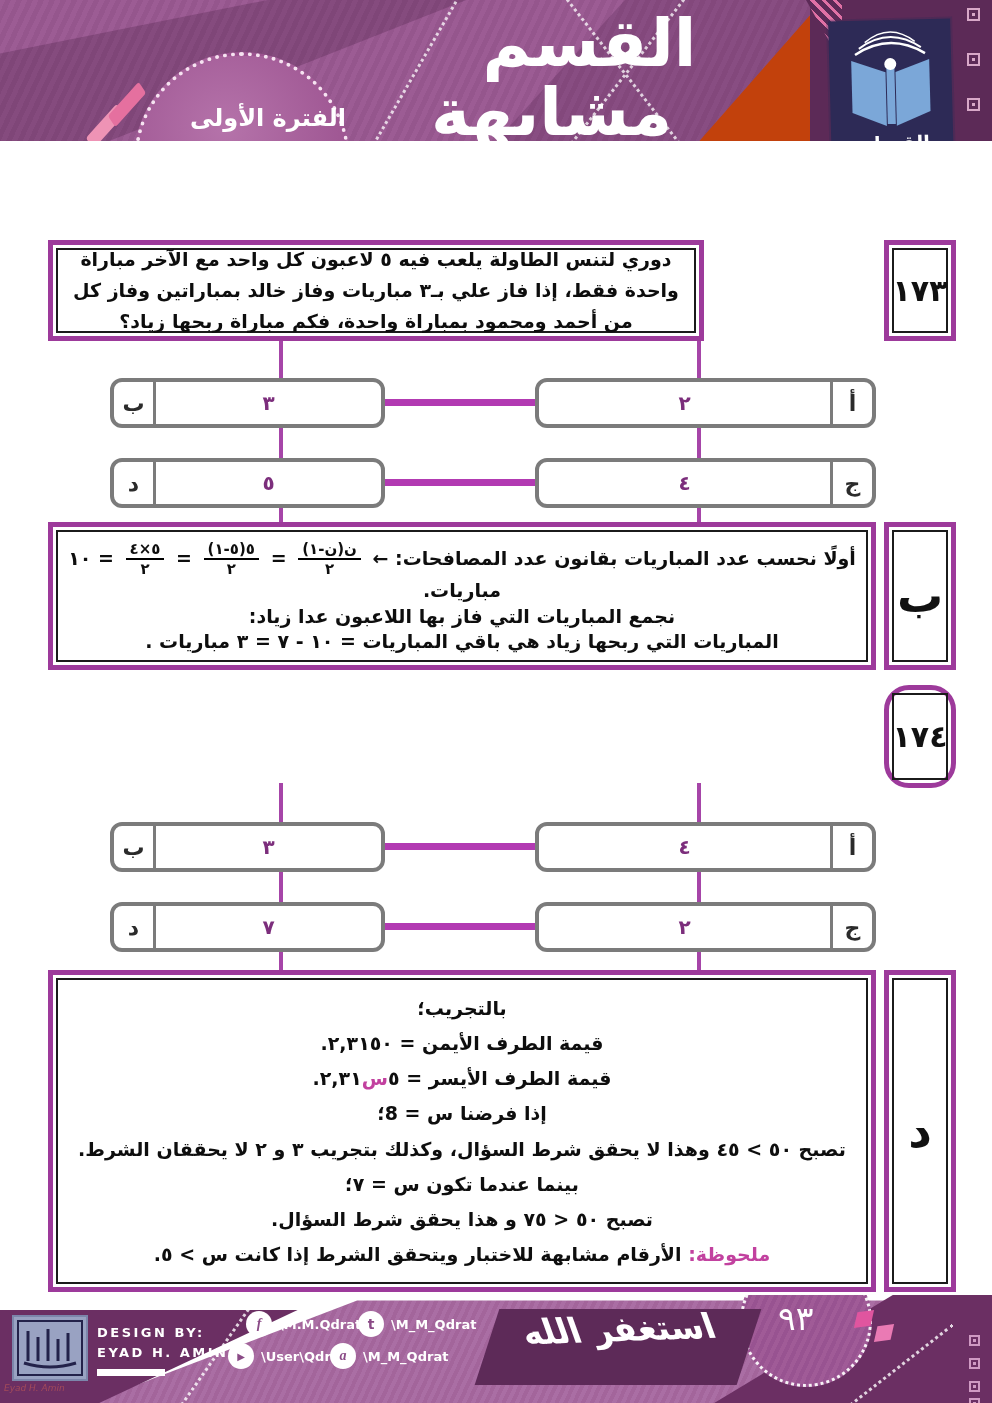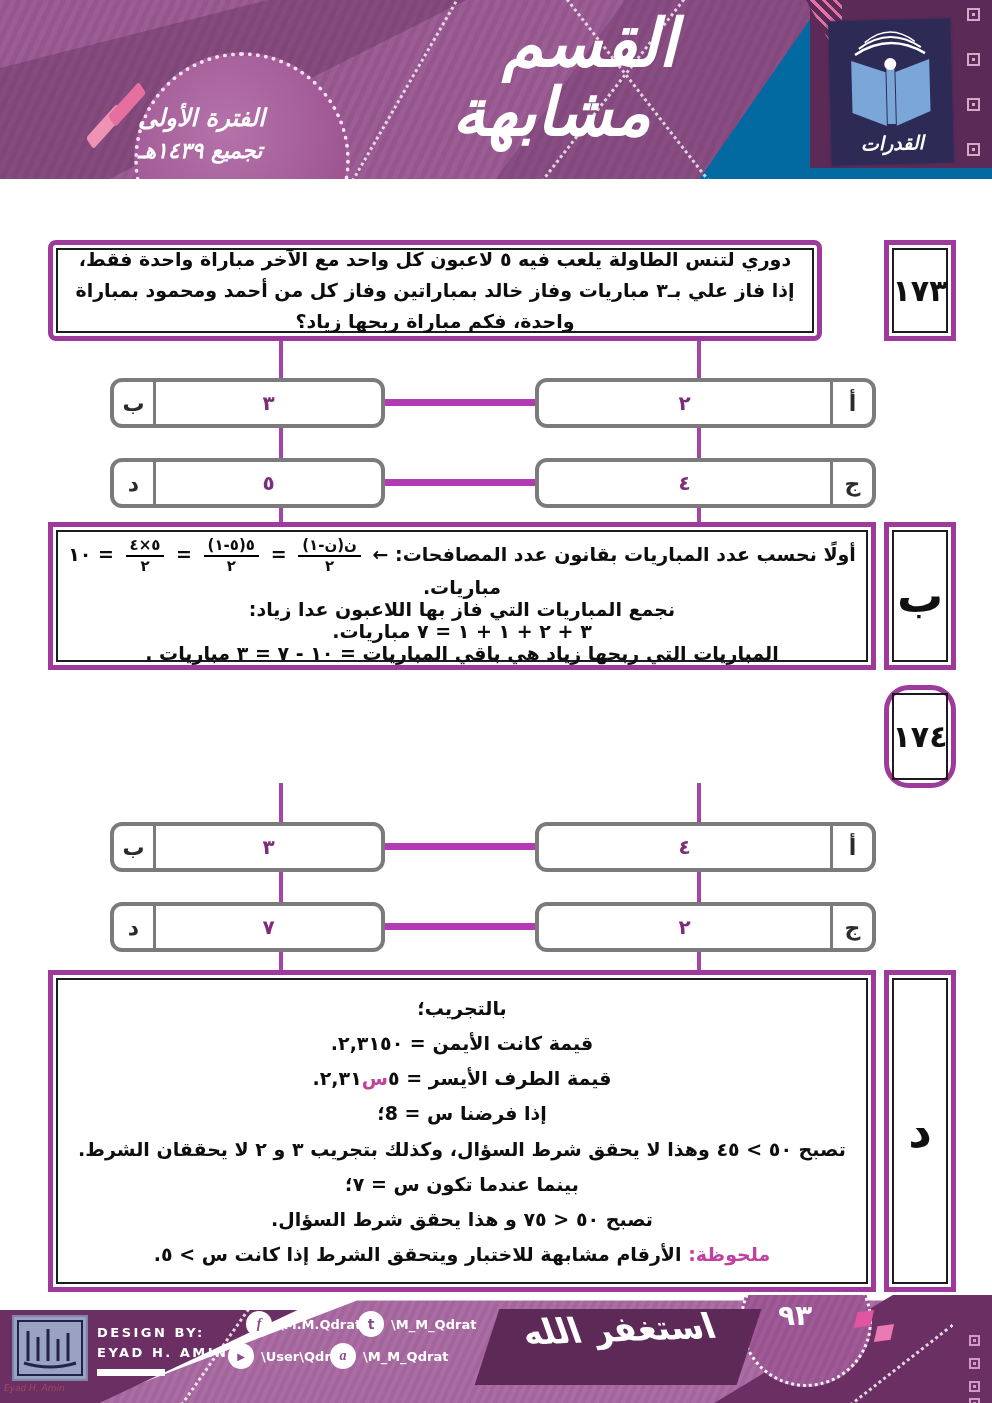--- a/index.html
+++ b/index.html
@@ -1,40 +1,40 @@
 <!DOCTYPE html>
 <html lang="ar"><head>
 <meta charset="utf-8">
 <style>
   html,body{margin:0;padding:0;background:#fff;}
   .page{position:relative;width:992px;height:1403px;background:#fff;overflow:hidden;
         font-family:"DejaVu Sans","Liberation Sans",sans-serif;}
   *{box-sizing:border-box;}
 
   
-  .hdr{position:absolute;left:0;top:0;width:992px;height:179px;overflow:hidden;background:#0369a1;font-style:italic;}
+  .hdr{position:absolute;left:0;top:0;width:992px;height:141px;overflow:hidden;background:#c2410c;}
   .h-main{position:absolute;inset:0;
       background:repeating-linear-gradient(115deg,#9c5c94 0 5px,#95568d 5px 10px);
       clip-path:polygon(0 0,83% 0,70.5% 100%,0 100%);}
   .h-darkA{position:absolute;inset:0;background:rgba(62,22,58,.25);
       clip-path:polygon(0 38%,27% 0,47% 0,11% 100%,0 100%);}
   .h-darkB{position:absolute;inset:0;background:rgba(62,22,58,.20);
       clip-path:polygon(63% 0,83% 0,70.5% 100%,50% 100%);}
   .h-darkstrip{position:absolute;right:0;top:0;width:182px;height:168px;background:#5c2a57;}
   .h-pinkhatch{position:absolute;right:150px;top:0;width:36px;height:64px;
       background:repeating-linear-gradient(45deg,#e071a5 0 3px,#5c2a57 3px 8px);
       clip-path:polygon(0 0,100% 0,100% 100%);}
   .dotline{position:absolute;border-left:3px dotted rgba(255,255,255,.75);}
   .h-title{position:absolute;right:205px;top:10px;width:395px;color:#fff;
       font-weight:800;font-size:66px;line-height:1.04;text-align:center;}
   .h-title .l2{margin-right:76px;}
   .badge{position:absolute;left:134px;top:52px;width:216px;height:216px;border-radius:50%;
       background:radial-gradient(circle at 42% 35%,#b573aa,#9c5390 75%);
       border:4px dotted #f6e3f1;}
-  .badge-txt{position:absolute;left:0;top:48px;width:100%;text-align:left;color:#fff;direction:rtl;}
+  .badge-txt{position:absolute;left:0;top:48px;width:100%;text-align:right;color:#fff;direction:rtl;}
   .badge-l1{font-size:24px;font-weight:800;}
   .badge-l2{font-size:22px;font-weight:800;margin-top:6px;}
   .chev{position:absolute;width:46px;height:13px;border-radius:3px;transform:rotate(-48deg) skewX(-14deg);}
   .logo{position:absolute;right:40px;top:20px;width:122px;height:144px;background:#2d2a56;
       transform:rotate(-1.5deg);box-shadow:0 0 0 2px rgba(45,42,86,.3);}
   .logo-word{position:absolute;left:0;bottom:10px;width:100%;text-align:center;color:#fff;
       font-size:19px;font-weight:800;direction:rtl;}
   .sq{position:absolute;border:2px solid #d8a8c8;width:13px;height:13px;}
   .sq::after{content:"";position:absolute;left:3px;top:3px;width:3px;height:3px;background:#d8a8c8;}
 
@@ -74,21 +74,21 @@
       clip-path:polygon(0 14%,30% 14%,10% 100%,0 100%);}
   .f-dark-right{position:absolute;inset:0;background:#6b2f63;
       clip-path:polygon(90% 0,100% 0,100% 100%,72% 100%);}
   .f-callig{position:absolute;left:487px;top:14px;width:262px;height:76px;background:#5d2a58;
       transform:skewX(-18deg);}
   .f-callig-txt{position:absolute;left:0;top:14px;width:100%;text-align:center;color:#fff;
       font-size:34px;font-weight:800;direction:rtl;transform:skewX(18deg) rotate(-2deg);}
   .f-circle{position:absolute;left:740px;top:-40px;width:132px;height:132px;border-radius:50%;
       background:repeating-linear-gradient(115deg,#a05b97 0 4px,#985391 4px 8px);
       border:3px dotted rgba(255,255,255,.92);}
-  .f-pagenum{position:absolute;left:778px;top:4px;color:#fff;font-size:28px;font-weight:700;direction:rtl;}
+  .f-pagenum{position:absolute;left:778px;top:4px;color:#fff;font-size:33px;font-weight:400;direction:rtl;}
   .f-pink{position:absolute;width:16px;height:16px;background:#e0559f;transform:skewX(-20deg) rotate(-8deg);}
   .f-dl{position:absolute;border-left:3px dotted rgba(255,255,255,.8);}
   .f-logo{position:absolute;left:12px;top:20px;width:76px;height:66px;background:#99a2c2;
       border:2px solid #7c86ab;}
   .f-design{position:absolute;left:97px;top:30px;color:#fff;font-weight:800;font-size:13px;
       letter-spacing:2.5px;}
   .f-designer{position:absolute;left:97px;top:50px;color:#fff;font-weight:800;font-size:13px;
       letter-spacing:2.5px;}
   .f-underline{position:absolute;left:97px;top:74px;width:68px;height:7px;background:#fff;}
   .f-sign{position:absolute;left:4px;top:88px;color:#a34a5a;font-size:9px;font-style:italic;}
@@ -149,21 +149,21 @@
 
   <div class="vline" style="left:279px;top:336px;height:46px;"></div>
   <div class="vline" style="left:697px;top:336px;height:46px;"></div>
   <div class="vline" style="left:279px;top:424px;height:38px;"></div>
   <div class="vline" style="left:697px;top:424px;height:38px;"></div>
   <div class="vline" style="left:279px;top:504px;height:20px;"></div>
   <div class="vline" style="left:697px;top:504px;height:20px;"></div>
   <div class="hline" style="left:383px;top:399px;width:154px;"></div>
   <div class="hline" style="left:383px;top:479px;width:154px;"></div>
 
-  <div class="pbox" style="left:48px;top:240px;width:774px;height:101px;border-radius:8px;">
+  <div class="pbox" style="left:48px;top:240px;width:656px;height:101px;">
     <div class="pbox-in">
         <div class="qtext">دوري لتنس الطاولة يلعب فيه ٥ لاعبون كل واحد مع الآخر مباراة واحدة فقط، إذا فاز علي بـ٣ مباريات وفاز خالد بمباراتين وفاز كل من أحمد ومحمود بمباراة واحدة، فكم مباراة ربحها زياد؟</div>
       </div>
   </div>
   <div class="pbox" style="left:884px;top:240px;width:72px;height:101px;">
     <div class="pbox-in">
         <div class="qnum">١٧٣</div>
       </div>
   </div>
 
@@ -198,21 +198,20 @@
             <span>٢</span>
           </span>
         <span>=</span>
         <span class="frac">
             <span class="frac-num">٥×٤</span>
             <span>٢</span>
           </span>
         <span>= ١٠ مباريات.</span>
       </div>
       <div class="sline">نجمع المباريات التي فاز بها اللاعبون عدا زياد:</div>
-      <div class="sline">٣ + ٢ + ١ + ١ = ٧ مباريات.</div>
       <div class="sline">المباريات التي ربحها زياد هي باقي المباريات = ١٠ - ٧ = ٣ مباريات .</div>
     </div>
   </div>
   <div class="pbox" style="left:884px;top:522px;width:72px;height:148px;">
     <div class="pbox-in">
         <div class="ansletter">ب</div>
       </div>
   </div>
 
   <div class="vline" style="left:279px;top:783px;height:42px;"></div>
@@ -243,21 +242,21 @@
     <div class="opt-letter sep-l">ج</div>
   </div>
   <div class="opt" style="left:110px;top:902px;width:275px;">
     <div class="opt-letter sep-r">د</div>
     <div class="opt-val">٧</div>
   </div>
 
   <div class="pbox" style="left:48px;top:970px;width:828px;height:322px;">
     <div class="pbox-in sol">
       <div class="sline">بالتجريب؛</div>
-      <div class="sline">قيمة كانت الأيمن = ٢,٣١٥٠.</div>
+      <div class="sline">قيمة الطرف الأيمن = ٢,٣١٥٠.</div>
       <div class="sline">
         <span>قيمة الطرف الأيسر = ٥</span><span class="magenta">س</span><span>٢,٣١.</span>
       </div>
       <div class="sline">إذا فرضنا س = 8؛</div>
       <div class="sline">تصبح ٥٠ &gt; ٤٥ وهذا لا يحقق شرط السؤال، وكذلك بتجريب ٣ و ٢ لا يحققان الشرط.</div>
       <div class="sline">بينما عندما تكون س = ٧؛</div>
       <div class="sline">تصبح ٥٠ &lt; ٧٥ و هذا يحقق شرط السؤال.</div>
       <div class="sline">
         <span class="magenta">ملحوظة:</span><span> الأرقام مشابهة للاختبار ويتحقق الشرط إذا كانت س &gt; ٥.</span>
       </div>

